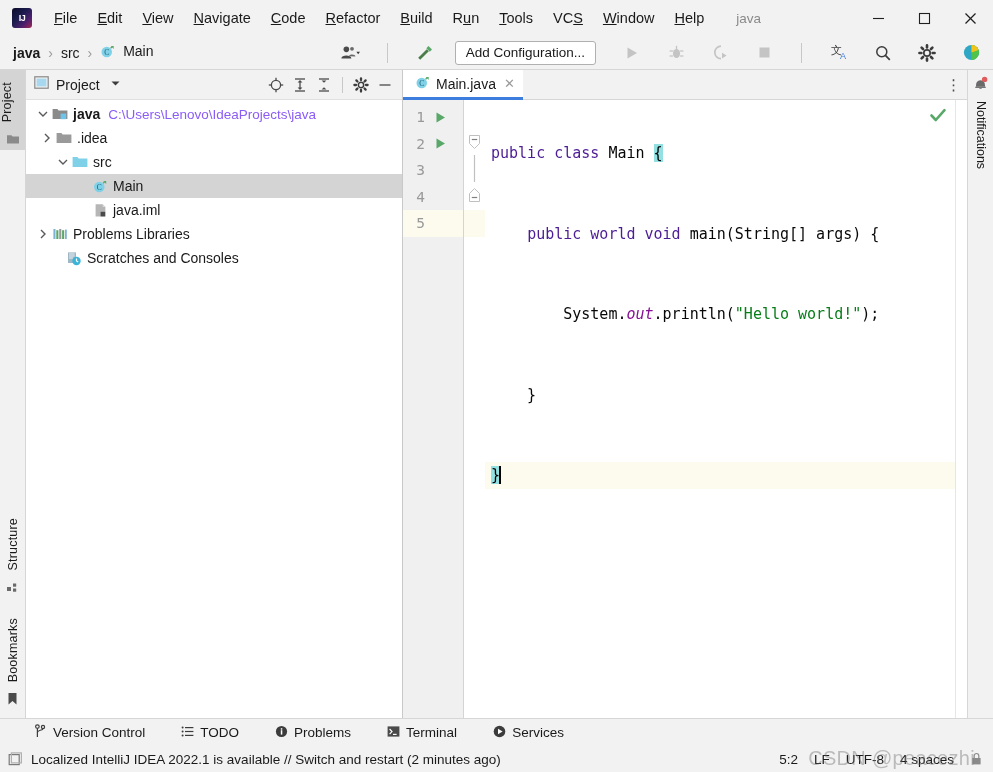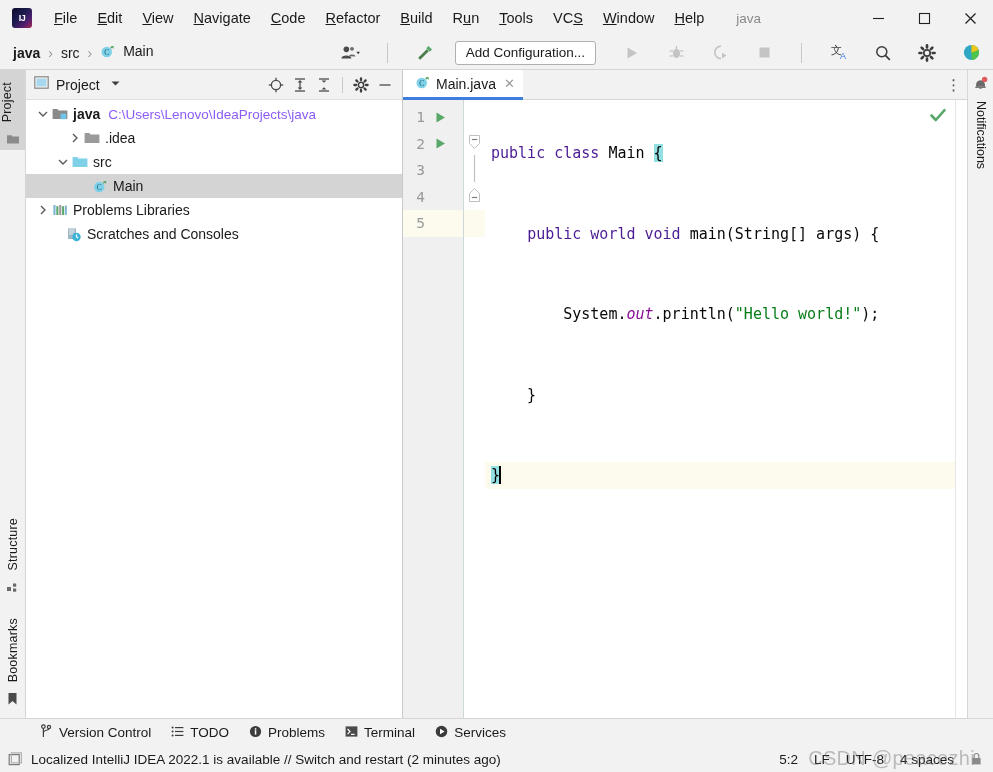--- a/index.html
+++ b/index.html
@@ -182,21 +182,21 @@
     display: flex; flex-direction: column; align-items: center; padding-top: 6px;
   }
   .rrail-tab {
     writing-mode: vertical-rl; font-size: 12.5px; color: #1a1a1a;
     cursor: default; margin-top: 4px;
   }
 
   
   .toolwins {
     height: 28px; flex: 0 0 28px; display: flex; align-items: center;
-    background: #f2f2f2; border-top: 1px solid #d6d6d6; padding-left: 30px; gap: 0;
+    background: #f2f2f2; border-top: 1px solid #d6d6d6; padding-left: 24px; gap: 16px;
   }
   .tw {
     display: flex; align-items: center; gap: 6px; padding: 2px 10px;
     font-size: 13.5px; color: #1a1a1a; cursor: default; white-space: nowrap;
   }
   .statusbar {
     height: 26px; flex: 0 0 26px; display: flex; align-items: center;
     background: #f2f2f2; padding: 0 10px 0 8px; font-size: 13.5px; color: #1a1a1a;
     position: relative;
   }
@@ -457,21 +457,21 @@
           <span class="ticon">
             <svg width="16" height="14" viewBox="0 0 16 14">
               <path d="M0.6 2 L5.4 2 L6.6 3.6 L15.4 3.6 L15.4 12 L0.6 12 Z" fill="#8a8a8a"></path>
               <rect x="8.6" y="6.6" width="5.6" height="5.6" fill="#6fc3e8"></rect>
             </svg>
           </span>
           <span class="tlabel bold">java</span>
           <span class="tpath">C:\Users\Lenovo\IdeaProjects\java</span>
         </div>
 
-        <div class="trow" style="padding-left:42px">
+        <div class="trow" style="padding-left:14px">
           <span class="tarrow">
             <svg width="8" height="10" viewBox="0 0 8 10">
                 <path d="M2 1 L6 5 L2 9" fill="none" stroke="#5a5a5a" stroke-width="1.4"></path>
               </svg>
           </span>
           <span class="ticon">
             <svg width="16" height="14" viewBox="0 0 16 14">
                 <path d="M0.6 2 L5.4 2 L6.6 3.6 L15.4 3.6 L15.4 12 L0.6 12 Z" fill="#9a9a9a"></path>
               </svg>
           </span>
@@ -498,20 +498,31 @@
             <svg width="16" height="15" viewBox="0 0 16 16">
               <circle cx="7.2" cy="8.6" r="5.6" fill="#7fd1e8"></circle>
               <text x="7.2" y="11.7" font-size="8" font-family="Liberation Serif, serif" fill="#1a5d72" text-anchor="middle">C</text>
               <path d="M11.5 2.2 L14.6 2.2 L14.6 5.2 Z" fill="#59a869"></path>
               <path d="M11.3 4.6 L13.4 2.5" stroke="#59a869" stroke-width="1.4" fill="none"></path>
             </svg>
           </span>
           <span class="tlabel">Main</span>
         </div>
 
+        <div class="trow" style="padding-left:50px">
+          <span class="tarrow"></span>
+          <span class="ticon">
+            <svg width="15" height="15" viewBox="0 0 15 15">
+              <path d="M2.6 1.2 L9.6 1.2 L12.4 4 L12.4 13.6 L2.6 13.6 Z" fill="#b6b6b6"></path>
+              <path d="M9.6 1.2 L12.4 4 L9.6 4 Z" fill="#d8d8d8"></path>
+              <rect x="7.6" y="8.8" width="4.6" height="4.6" fill="#4a4a4a"></rect>
+            </svg>
+          </span>
+          <span class="tlabel">java.iml</span>
+        </div>
 
         <div class="trow" style="padding-left:10px">
           <span class="tarrow">
             <svg width="8" height="10" viewBox="0 0 8 10">
                 <path d="M2 1 L6 5 L2 9" fill="none" stroke="#5a5a5a" stroke-width="1.4"></path>
               </svg>
           </span>
           <span class="ticon">
             <svg width="16" height="14" viewBox="0 0 16 14">
               <rect x="1.4" y="2" width="2.1" height="10" fill="#7fb3d5"></rect>

